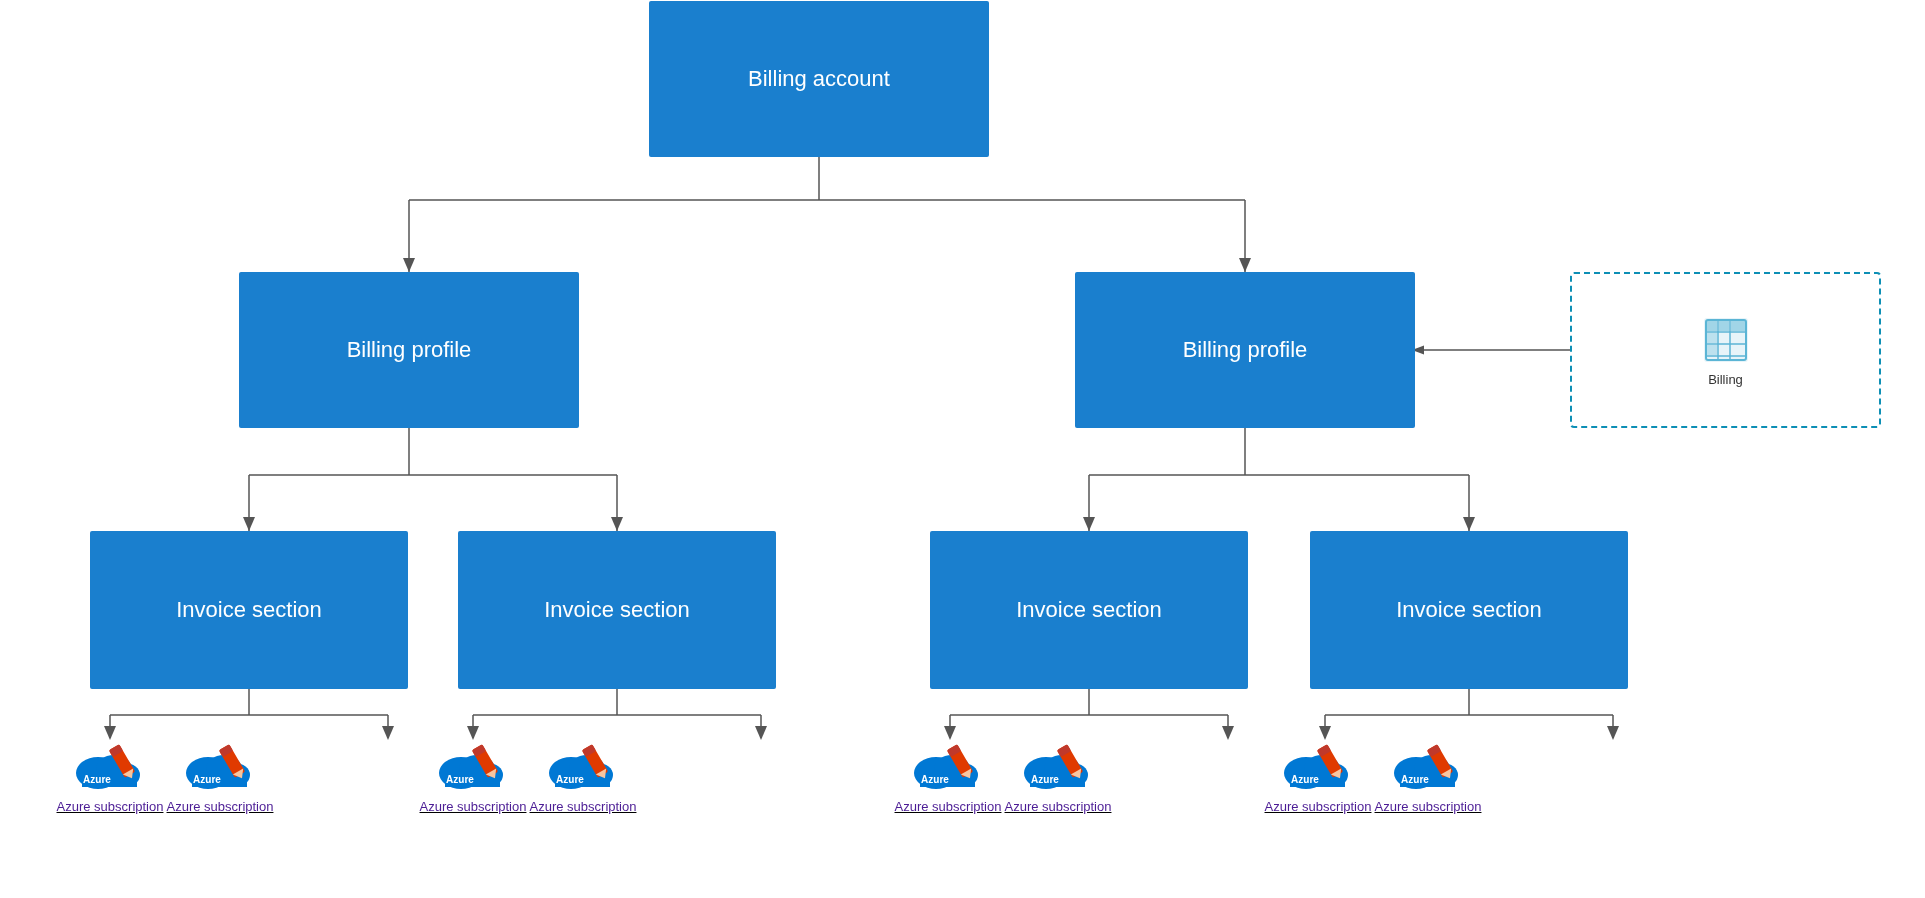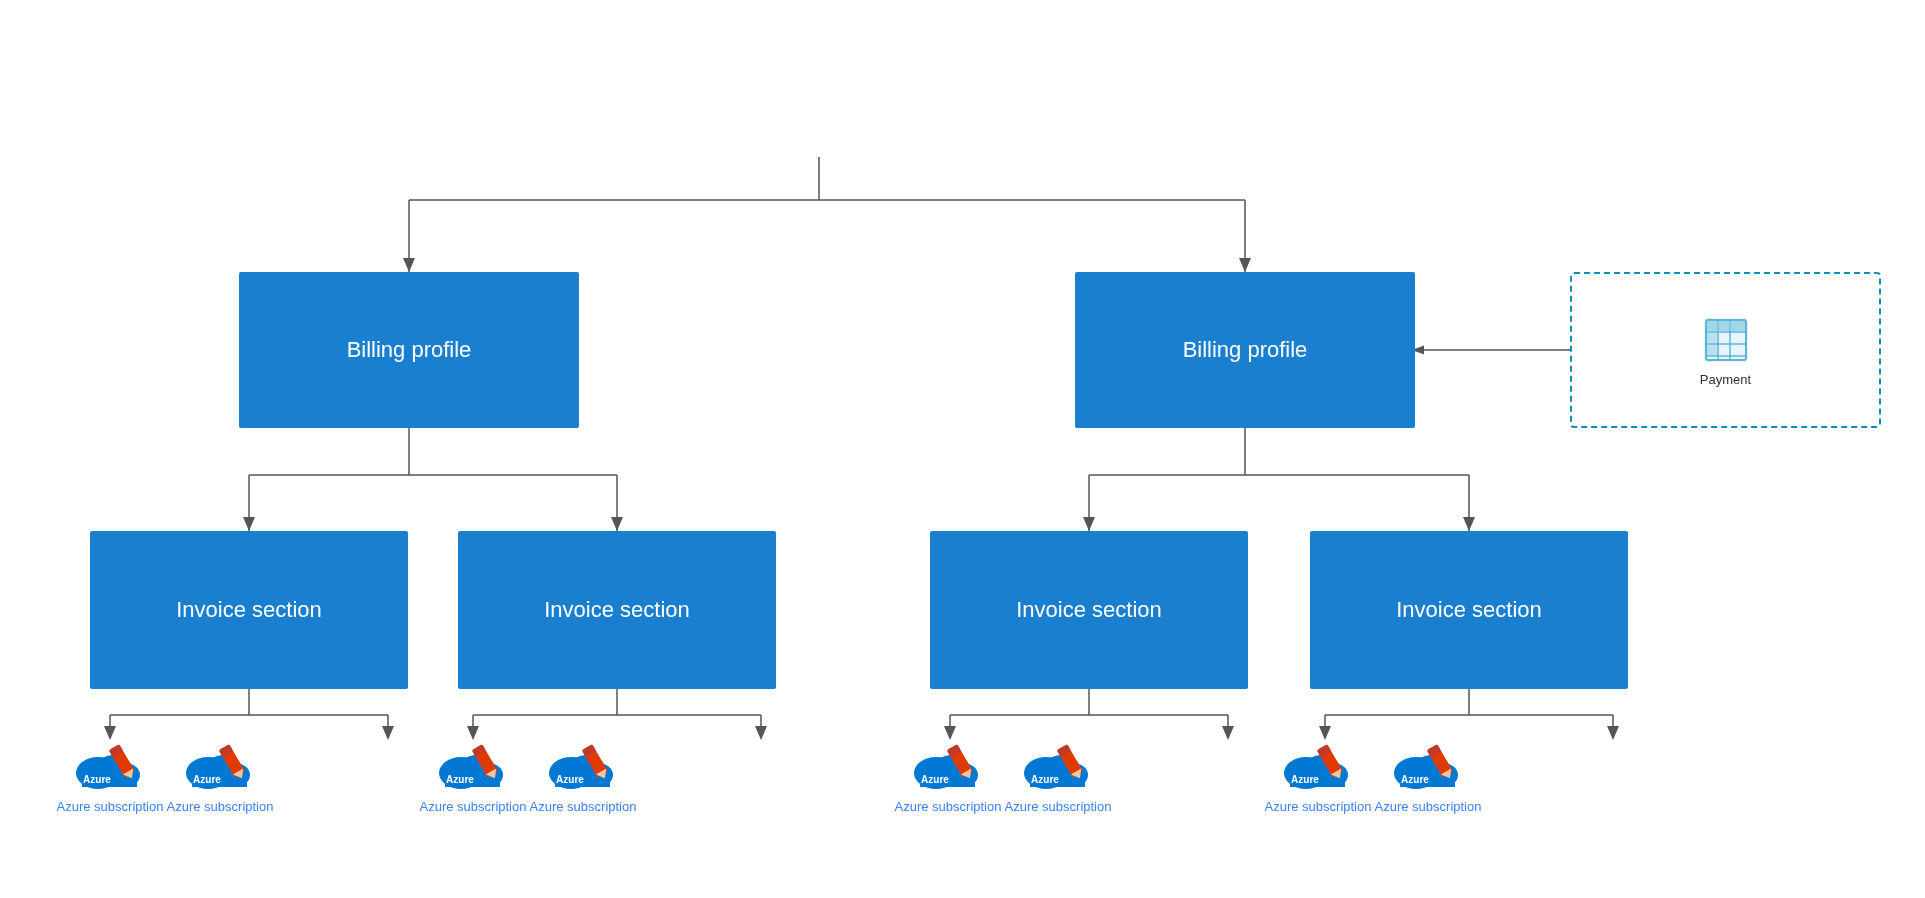--- a/index.html
+++ b/index.html
@@ -88,25 +88,26 @@
       top: 531px;
     }
 
     
     .azure-icon {
       position: absolute;
       display: flex;
       flex-direction: column;
       align-items: center;
       width: 110px;
+      text-decoration: underline;
     }
 
     .azure-label {
       font-size: 13px;
-      color: #3b82f6;
+      color: #4c1d95;
       margin-top: 4px;
       text-align: left;
       white-space: nowrap;
     }
 
     
     .payment-box {
       position: absolute;
       border: 2px dashed #0d8fb5;
       border-radius: 4px;
@@ -199,20 +200,23 @@
     <polygon points="1613,740 1607,726 1619,726" fill="#555"></polygon>
 
     <line x1="1570" y1="350" x2="1415" y2="350" stroke="#555" stroke-width="1.5" marker-end="url(#arrowhead)"></line>
     <defs>
       <marker id="arrowhead" markerWidth="8" markerHeight="8" refX="6" refY="3" orient="auto">
         <path d="M0,0 L0,6 L8,3 z" fill="#555"></path>
       </marker>
     </defs>
   </svg>
 
+  <div class="node-box billing-account">
+    <span>Billing account</span>
+  </div>
 
   <div class="node-box billing-profile-left">
     <span>Billing profile</span>
   </div>
 
   <div class="node-box billing-profile-right">
     <span>Billing profile</span>
   </div>
 
   <div class="node-box invoice-section-1">
@@ -376,17 +380,17 @@
         <line x1="6" y1="18" x2="46" y2="18" stroke="#5bb5d5" stroke-width="1.5"></line>
         <line x1="6" y1="30" x2="46" y2="30" stroke="#5bb5d5" stroke-width="1.5"></line>
         <line x1="6" y1="42" x2="46" y2="42" stroke="#5bb5d5" stroke-width="1.5"></line>
 
         <rect x="7" y="7" width="10" height="10" fill="#5bb5d5" opacity="0.5"></rect>
         <rect x="19" y="7" width="10" height="10" fill="#5bb5d5" opacity="0.5"></rect>
         <rect x="31" y="7" width="14" height="10" fill="#5bb5d5" opacity="0.5"></rect>
         <rect x="7" y="19" width="10" height="10" fill="#5bb5d5" opacity="0.3"></rect>
         <rect x="7" y="31" width="10" height="10" fill="#5bb5d5" opacity="0.3"></rect>
       </svg>
-      <span class="payment-item-label">Payment</span>
+      <span class="payment-item-label">Billing</span>
     </div>
   </div>
 
 </div>
 
 </body></html>

